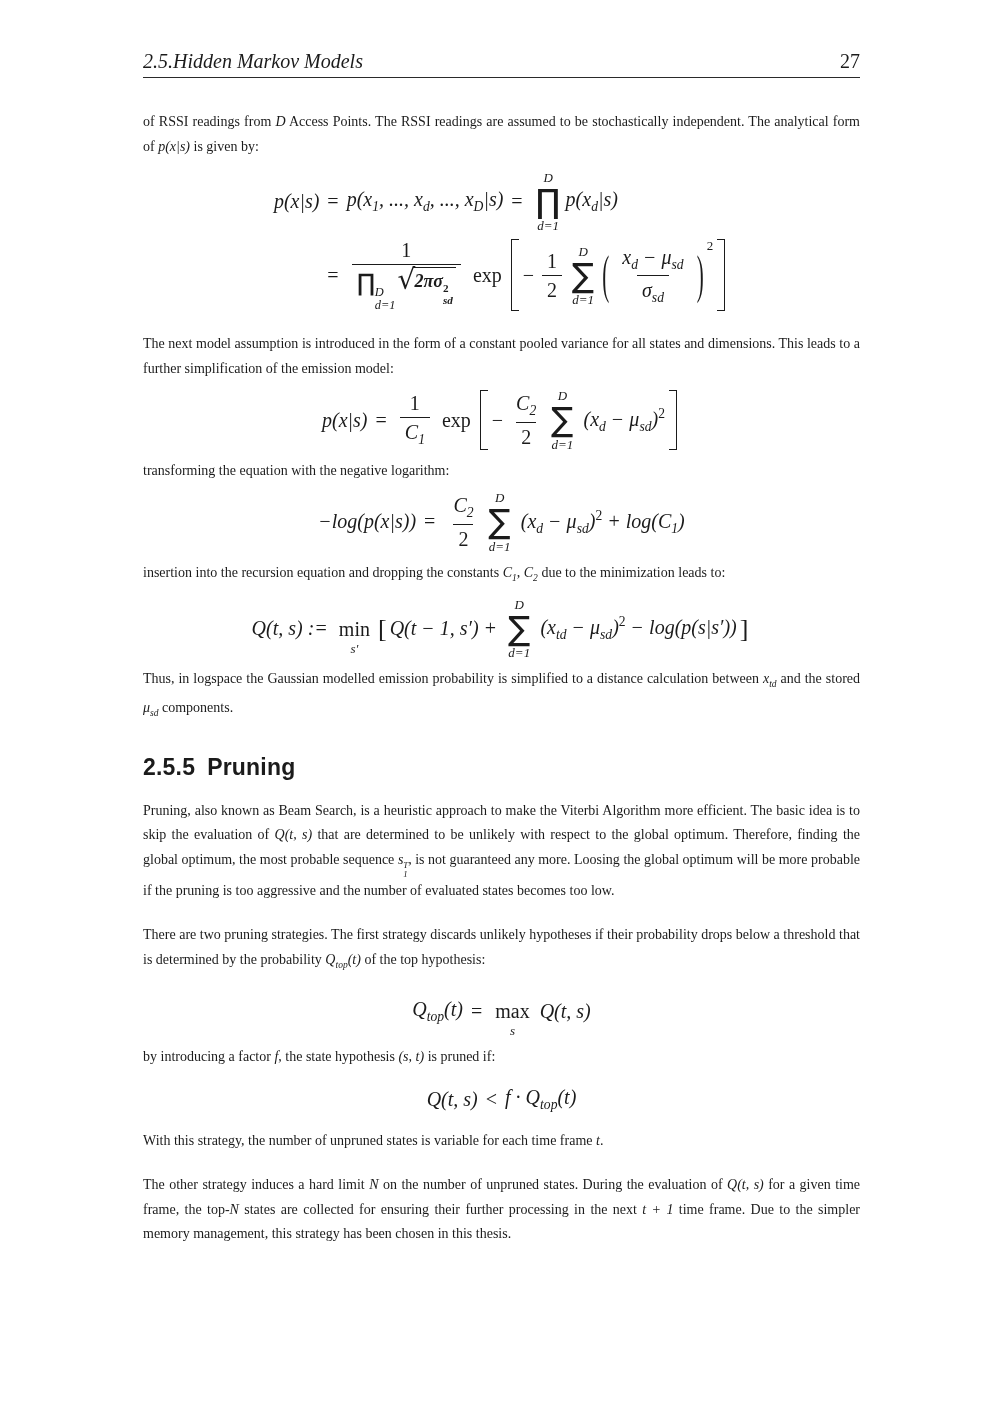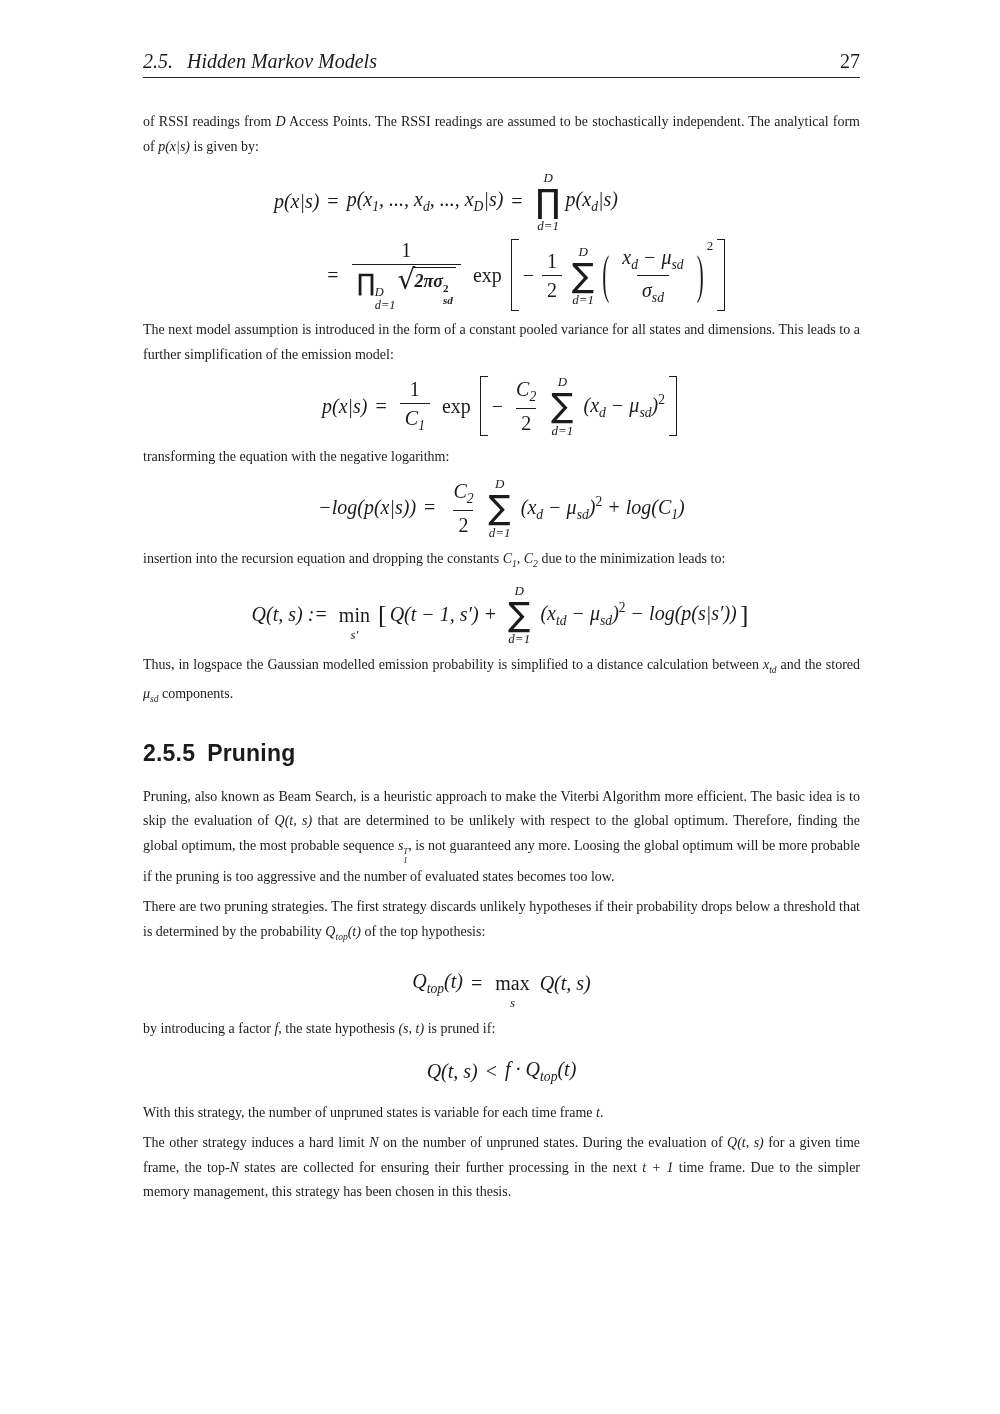--- a/index.html
+++ b/index.html
@@ -3,21 +3,21 @@
 <meta charset="utf-8">
 <style>
   html,body { margin:0; padding:0; background:#ffffff; }
   .page { width:1000px; height:1414px; background:#ffffff; overflow:hidden;
           font-family:"Liberation Serif", serif; color:#1b1b1b; }
   .inner { padding:50px 140px 0 143px; }
 
   
   .pagehead { display:flex; justify-content:space-between; align-items:baseline; font-size:20px; }
   .sec { font-style:italic; }
-  .sectitle { margin-left:14px; }
+  .sectitle { }
   .headrule { border-bottom:1.5px solid #2a2a2a; margin-top:4px; }
 
   
   p { margin:0; }
   .para { font-size:14px; line-height:24.5px; text-align:justify; }
   .mi { font-style:italic; }
   sub, sup { font-size:68%; }
   .para .ssk { vertical-align:-0.45em; }
 
   
@@ -61,21 +61,21 @@
   .sqrt .sign { font-size:28px; line-height:0.9; font-style:normal; font-family:"DejaVu Sans", sans-serif; margin-right:-2px; }
   .rad { border-top:1.5px solid #1b1b1b; padding:3px 3px 0 1px; font-size:18px;font-weight:bold; }
 
   .sbr { align-self:stretch; width:7px; margin:1px 4px; border:1.6px solid #1b1b1b; }
   .sbr.l { border-right:0; }
   .sbr.r { border-left:0; }
   .bigp { display:inline-block; font-size:21px; line-height:1; font-style:normal; transform:scaleY(2.5); margin:0 3px; }
   .tsup { align-self:flex-start; font-size:13px; line-height:1; margin-top:1px; }
   .brkt { font-size:26px; line-height:1; font-style:normal; margin:0 3px; }
 
-  .mt6{margin-top:16px}.mt8{margin-top:8px}.mt10{margin-top:6px}.mt12{margin-top:12px}
+  .mt6{margin-top:16px}.mt8{margin-top:8px}.mt10{margin-top:20px}.mt12{margin-top:12px}
   .mt26{margin-top:18px}.mt28{margin-top:28px}.mt32{margin-top:32px}
 </style>
 </head>
 <body>
 
 <div class="page">
   <div class="inner">
 
     <div class="pagehead">
       <span class="sec"><span>2.5.</span><span class="sectitle">Hidden Markov Models</span></span>

